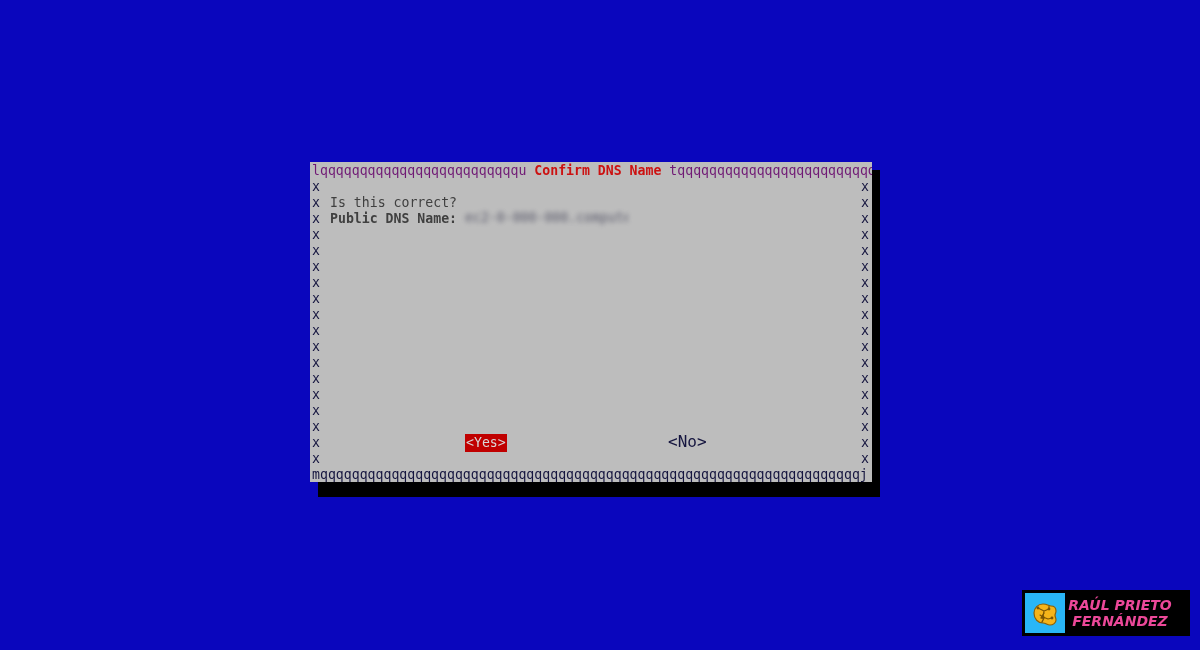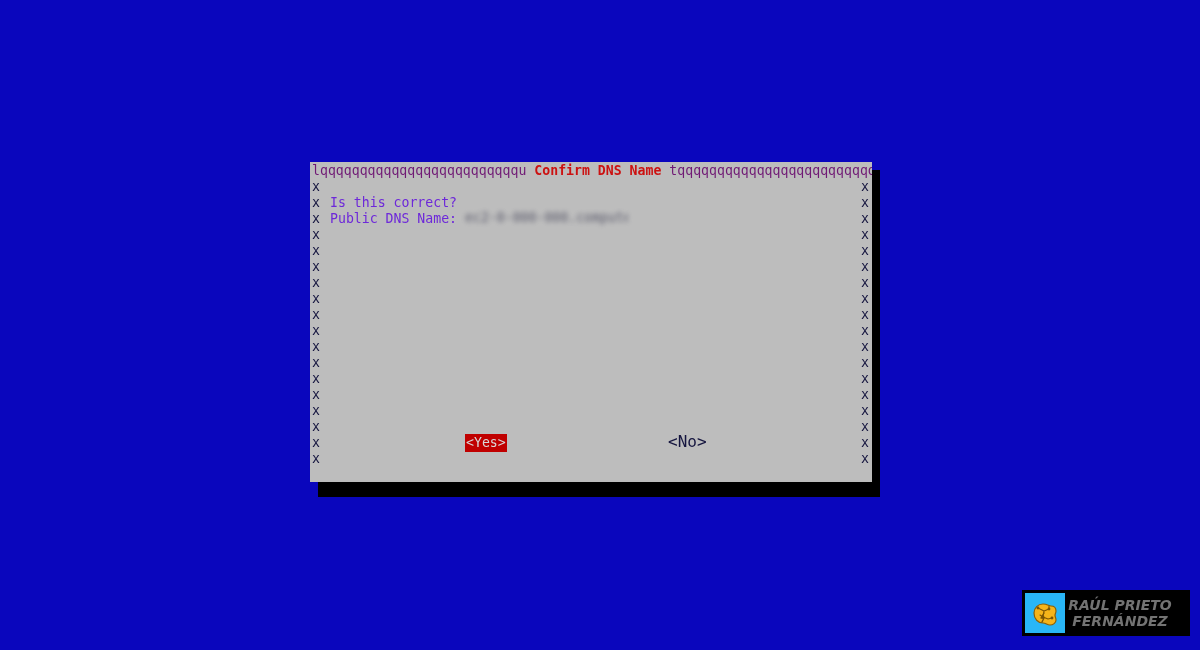--- a/index.html
+++ b/index.html
@@ -82,21 +82,21 @@
   .side-right {
     position: absolute;
     left: 551px;
     width: 10px;
     color: #15153f;
   }
 
   .content-line {
     position: absolute;
     left: 20px;
-    color: #6d28d9;
+    color: #404040;
     white-space: pre;
   }
 
   
   #dns-value {
     position: absolute;
     left: 155px;
     top: 48px;
     width: 163px;
     height: 15px;
@@ -151,21 +151,21 @@
     height: 40px;
     margin-left: 3px;
     background: #29b6f6;
     display: flex;
     align-items: center;
     justify-content: center;
     flex: 0 0 auto;
   }
   #wm-text {
     flex: 1 1 auto;
-    color: #737373;
+    color: #ec4899;
     font-family: "DejaVu Sans", "Liberation Sans", sans-serif;
     font-style: italic;
     font-weight: bold;
     font-size: 14px;
     line-height: 16px;
     text-align: center;
     padding-left: 2px;
     padding-right: 17px;
     white-space: nowrap;
   }
@@ -218,30 +218,31 @@
     <div class="side-right" style="top:193px;">x</div>
     <div class="side-right" style="top:209px;">x</div>
     <div class="side-right" style="top:225px;">x</div>
     <div class="side-right" style="top:241px;">x</div>
     <div class="side-right" style="top:257px;">x</div>
     <div class="side-right" style="top:273px;">x</div>
     <div class="side-right" style="top:289px;">x</div>
 
     
     <div class="content-line" style="top:33px;">Is this correct?</div>
-    <div class="content-line" style="top:49px;">Public DNS Name:</div>
+    <div class="content-line" style="top:49px;font-weight:bold;">Public DNS Name:</div>
 
     
     <div id="dns-value">ec2-0-000-000.compute.amaz</div>
 
     
     <div id="btn-yes">&lt;Yes&gt;</div>
     <div id="btn-no">&lt;No&gt;</div>
 
     
+    <div id="bottom-border">mqqqqqqqqqqqqqqqqqqqqqqqqqqqqqqqqqqqqqqqqqqqqqqqqqqqqqqqqqqqqqqqqqqqqj</div>
 
   </div>
 
   <div id="watermark">
     <div id="wm-icon-box">
       <svg width="34" height="34" viewBox="0 0 34 34" aria-hidden="true">
         <path d="M6 17c0-5 4-9 9-9 4 0 6 2 8 2 3 0 5 2 5 5 0 2-1 3-1 4 0 2 1 3 1 5 0 3-3 5-6 5-3 0-4-2-7-2-5 0-9-4-9-10z" fill="#f5b41a" stroke="#8a5f06" stroke-width="1.2" stroke-linejoin="round"></path>
         <path d="M10 12l6 3M16 15l5-2M16 15l-1 6M15 21l5 2M21 13v-3M20 23l4-1M12 19l3 2" stroke="#7a5405" stroke-width="1.1" fill="none" stroke-linecap="round"></path>
         <circle cx="10" cy="12" r="1.4" fill="#7a5405"></circle>
         <circle cx="21" cy="13" r="1.4" fill="#7a5405"></circle>

